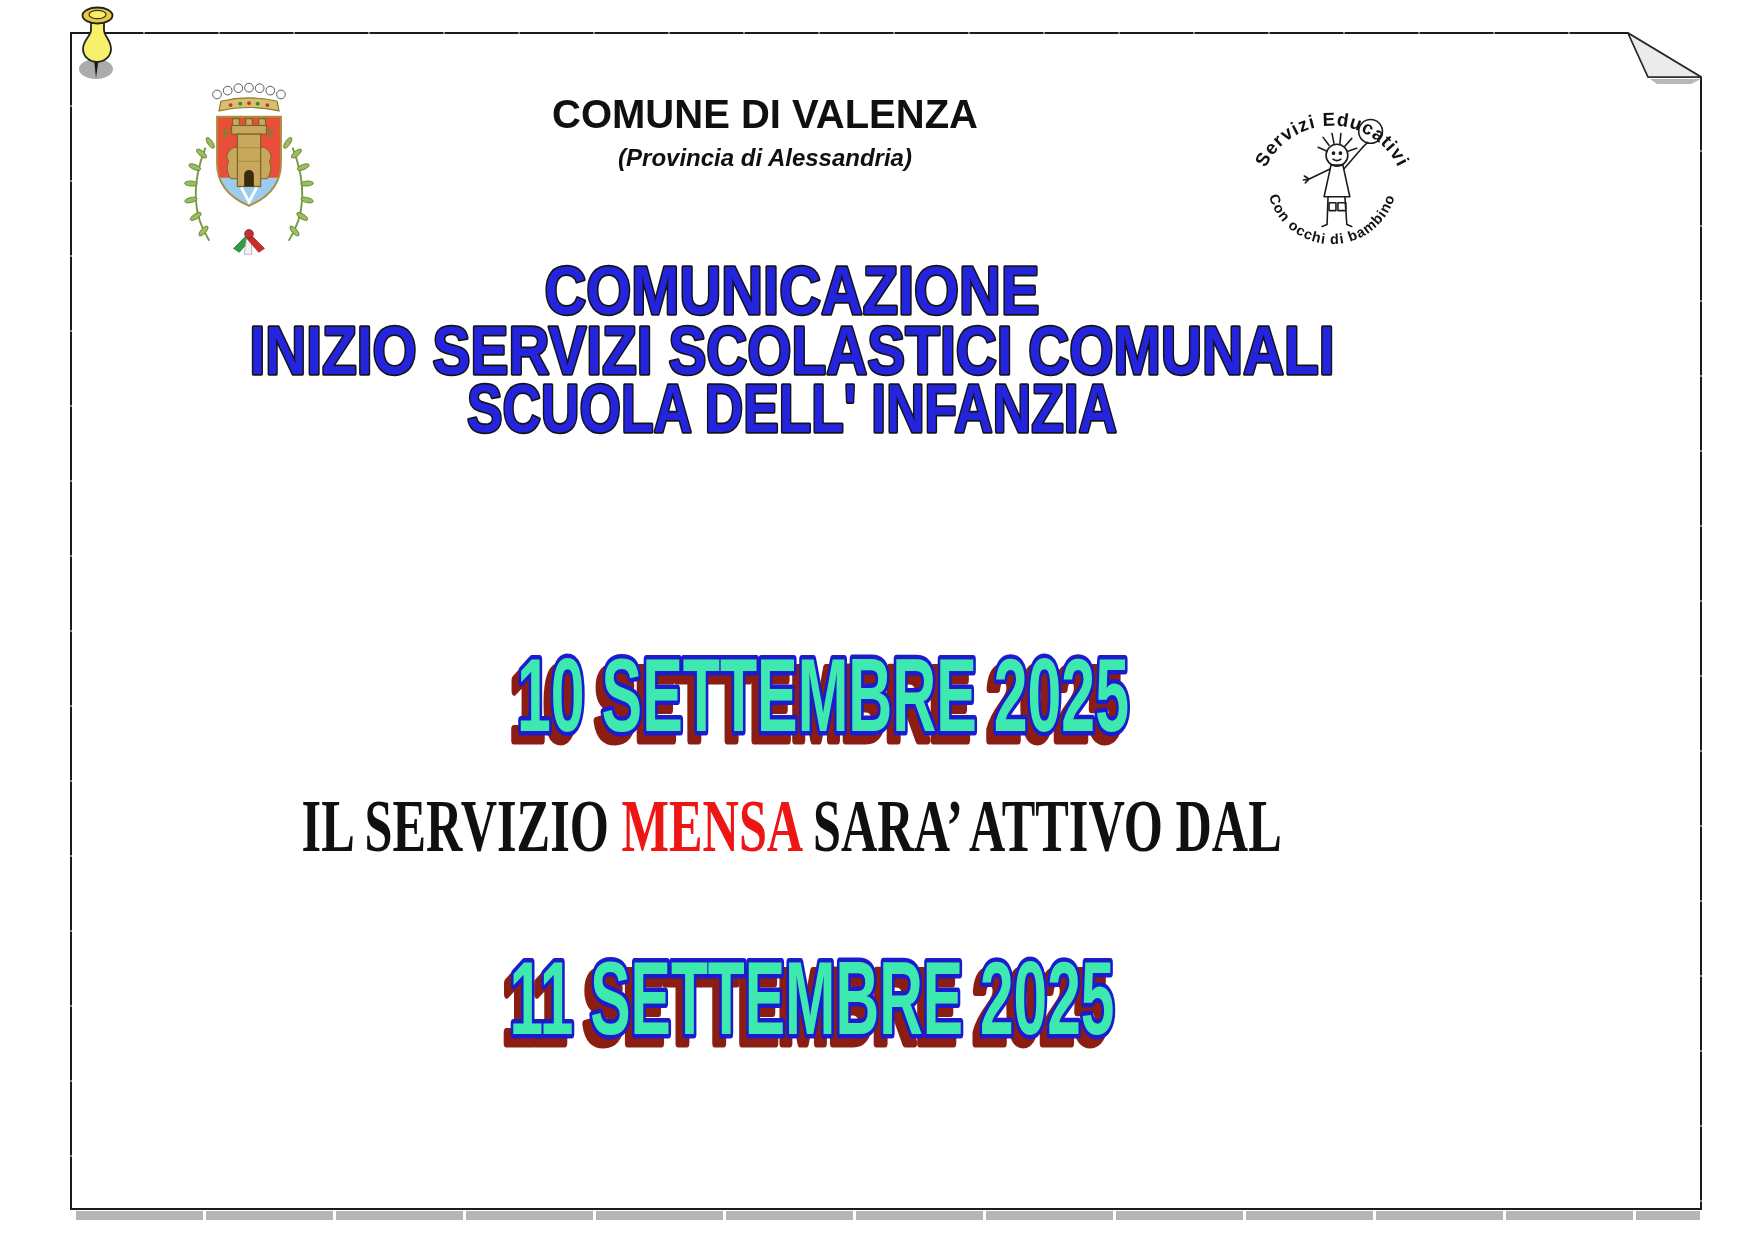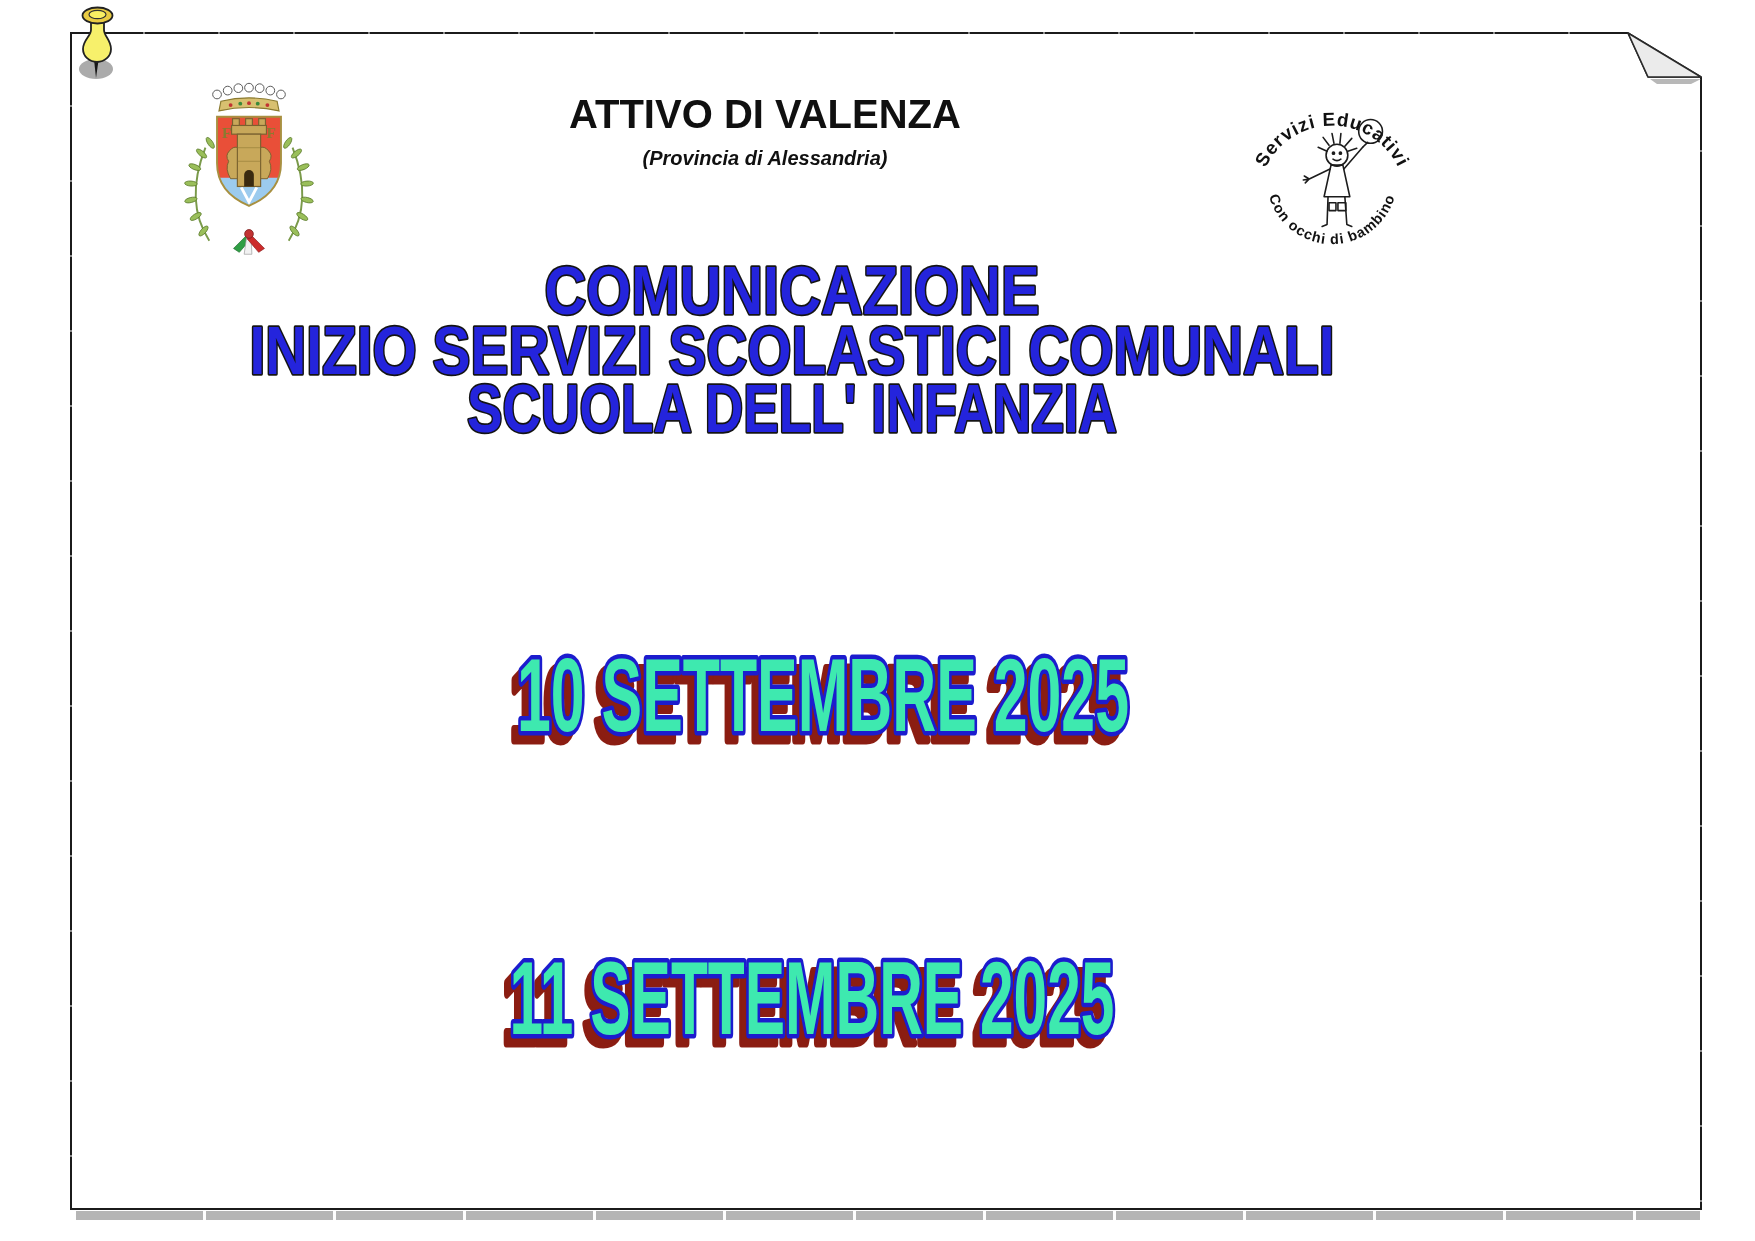--- a/index.html
+++ b/index.html
@@ -16,21 +16,21 @@
          background:repeating-linear-gradient(to bottom,#1b1b1b 0 73px,#8a8a8a 73px 75px);}
   .b-bottom{left:70px;top:1208px;width:1632px;height:2px;background:#1b1b1b;}
   .b-shadow{left:76px;top:1211px;width:1624px;height:9px;
          background:repeating-linear-gradient(to right,#b5b5b5 0 127px,#ffffff 127px 130px);}
 
   .abs{position:absolute;}
 
   
   .hdr{left:0;top:92px;width:1530px;text-align:center;color:#101010;z-index:2;}
   .hdr .muni{font-size:40px;font-weight:bold;letter-spacing:0px;line-height:44px;}
-  .hdr .prov{font-size:20px;font-weight:bold;font-style:italic;line-height:32px;margin-top:6px;}
+  .hdr .prov{font-size:24px;font-weight:bold;font-style:italic;line-height:32px;margin-top:6px;}
   .hdr .office{font-size:17.5px;line-height:24px;}
 
   
   svg text{font-family:"Liberation Sans",sans-serif;}
   .blue-title-text{font-weight:bold;font-size:68px;
       fill:var(--title-blue,#2424DC);stroke:#141414;stroke-width:3.5px;
       paint-order:stroke;stroke-linejoin:round;}
   .date-main{font-weight:bold;font-size:104px;
       fill:var(--date-fill-green,#3EE9AF);stroke:var(--date-outline-blue,#1C1CCE);
       stroke-width:9px;paint-order:stroke;stroke-linejoin:round;}
@@ -150,21 +150,21 @@
 
     <g>
       <path d="M75,160 L59,176 L65,180 L77,166 Z" fill="#2f9e44" stroke="#1d6b2d" stroke-width="0.7"></path>
       <path d="M73,161 L70,182 L78,182 L77,161 Z" fill="#f2f2f2" stroke="#9a9a9a" stroke-width="0.7"></path>
       <path d="M75,160 L91,176 L85,180 L73,166 Z" fill="#cc2b2b" stroke="#8a1d1d" stroke-width="0.7"></path>
       <circle cx="75" cy="161" r="4.5" fill="#c23333" stroke="#7a1d1d" stroke-width="0.8"></circle>
     </g>
   </svg>
 
   <div class="abs hdr">
-    <div class="muni">ATTIVO DI VALENZA</div>
+    <div class="muni">COMUNE DI VALENZA</div>
     <div class="prov">(Provincia di Alessandria)</div>
   </div>
 
   <svg class="abs" style="left:1238px;top:80px;z-index:2" width="188" height="188" viewBox="0 0 190 190">
     <defs>
       <path id="arcTop" d="M 22,108 A 74,74 0 0 1 168,108"></path>
       <path id="arcBottom" d="M 31,116 A 66,66 0 0 0 159,116"></path>
     </defs>
     <text class="arc-top-text">
       <textPath href="#arcTop" startOffset="50%" text-anchor="middle">Servizi Educativi</textPath>
@@ -194,19 +194,22 @@
     <text class="blue-title-text" x="792" y="130" text-anchor="middle" textLength="1085" lengthAdjust="spacingAndGlyphs">INIZIO SERVIZI SCOLASTICI COMUNALI</text>
     <text class="blue-title-text" x="792" y="188" text-anchor="middle" textLength="650" lengthAdjust="spacingAndGlyphs">SCUOLA DELL' INFANZIA</text>
   </svg>
 
 
   <svg class="abs" style="left:0;top:640px;z-index:2" width="1755" height="125" viewBox="0 0 1755 125">
     <text class="date-shadow" x="816" y="100" text-anchor="middle" textLength="612" lengthAdjust="spacingAndGlyphs">10 SETTEMBRE 2025</text>
     <text class="date-main" x="823" y="91" text-anchor="middle" textLength="612" lengthAdjust="spacingAndGlyphs">10 SETTEMBRE 2025</text>
   </svg>
 
+  <div class="abs serif-block" style="top:798px;">
+    <div class="serif-line"><span class="squeeze"><span>IL SERVIZIO </span><span class="red">MENSA</span><span> SARA’ ATTIVO DAL</span></span></div>
+  </div>
 
   <svg class="abs" style="left:0;top:942px;z-index:2" width="1755" height="125" viewBox="0 0 1755 125">
     <text class="date-shadow" x="805" y="101" text-anchor="middle" textLength="605" lengthAdjust="spacingAndGlyphs">11 SETTEMBRE 2025</text>
     <text class="date-main" x="812" y="92" text-anchor="middle" textLength="605" lengthAdjust="spacingAndGlyphs">11 SETTEMBRE 2025</text>
   </svg>
 
 </div>
 
 </body></html>

